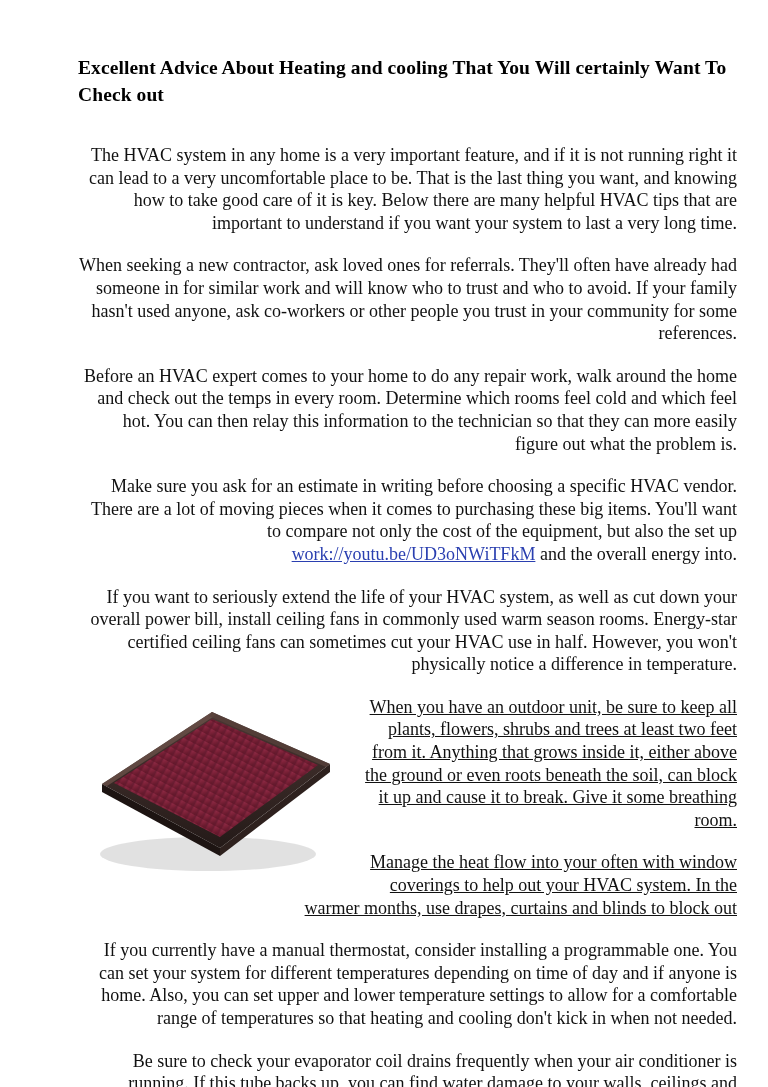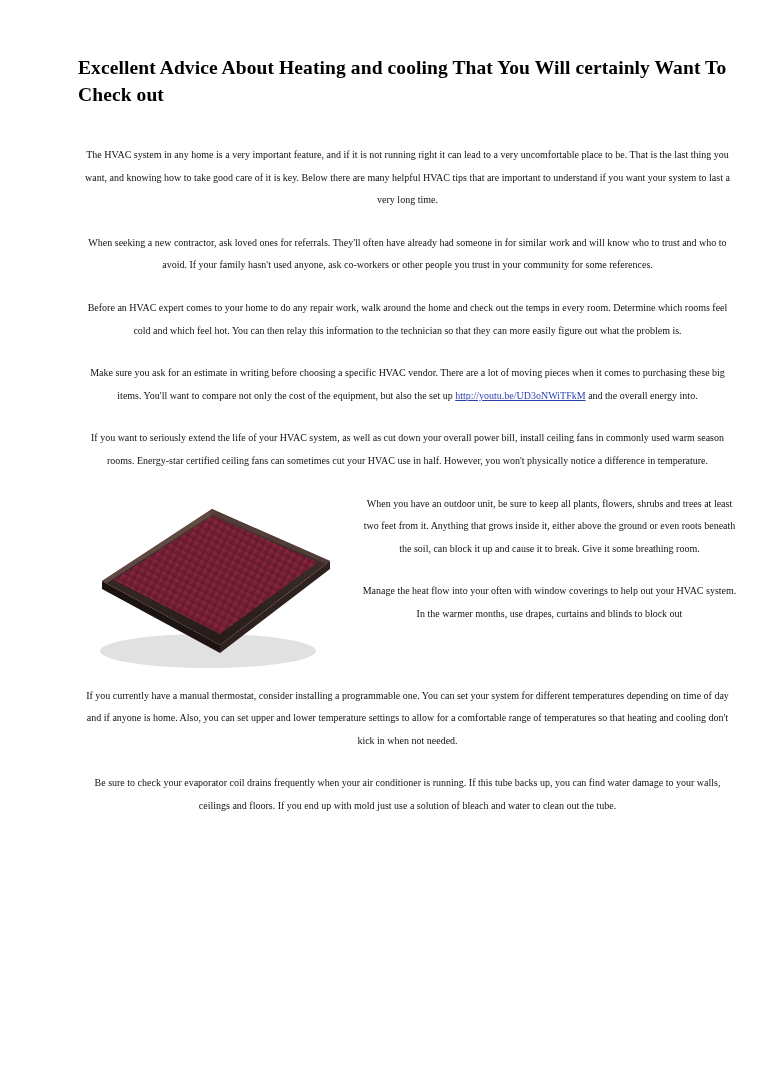--- a/index.html
+++ b/index.html
@@ -28,24 +28,24 @@
     font-weight: bold;
     line-height: 27px;
     margin: 0 0 0 0;
     letter-spacing: 0.1px;
     color: #000;
   }
   .body-copy {
     margin-top: 36px;
   }
   p.para {
-    font-size: 10px;
+    font-size: 18px;
     line-height: 22.6px;
     margin: 0 0 20px 0;
-    text-align: center;
+    text-align: right;
     color: #111;
   }
   p.para:last-child {
     margin-bottom: 0;
   }
   a.inline-link {
     color: #2a3fb0;
     text-decoration: underline;
   }
   .float-figure {
@@ -60,20 +60,21 @@
     height: 180px;
     margin-left: 10px;
   }
   .clearfix::after {
     content: "";
     display: block;
     clear: both;
   }
   .wrap-block p.para {
     margin-bottom: 20px;
+    text-decoration: underline;
   }
   
   .filter-svg {
     display: block;
   }
 </style>
 </head>
 <body>
 
 <div class="page">
@@ -81,21 +82,21 @@
   <h1 class="doc-title">Excellent Advice About Heating and cooling That You Will certainly Want To Check out</h1>
 
   <div class="body-copy">
 
     <p class="para">The HVAC system in any home is a very important feature, and if it is not running right it can lead to a very uncomfortable place to be. That is the last thing you want, and knowing how to take good care of it is key. Below there are many helpful HVAC tips that are important to understand if you want your system to last a very long time.</p>
 
     <p class="para">When seeking a new contractor, ask loved ones for referrals. They'll often have already had someone in for similar work and will know who to trust and who to avoid. If your family hasn't used anyone, ask co-workers or other people you trust in your community for some references.</p>
 
     <p class="para">Before an HVAC expert comes to your home to do any repair work, walk around the home and check out the temps in every room. Determine which rooms feel cold and which feel hot. You can then relay this information to the technician so that  they can more easily figure out what the problem is.</p>
 
-    <p class="para"><span>Make sure you ask for an estimate in writing before choosing a specific HVAC vendor. There are a lot of moving pieces when it comes to purchasing these big items. You'll want to compare not only the cost of the equipment, but also the set up </span><a class="inline-link" href="#">http://youtu.be/UD3oNWiTFkM</a><span> and the overall energy into.</span></p>
+    <p class="para"><span>Make sure you ask for an estimate in writing before choosing a specific HVAC vendor. There are a lot of moving pieces when it comes to purchasing these big items. You'll want to compare not only the cost of the equipment, but also the set up </span><a class="inline-link" href="#">work://youtu.be/UD3oNWiTFkM</a><span> and the overall energy into.</span></p>
 
     <p class="para">If you want to seriously extend the life of your HVAC system, as well as cut down your overall power bill, install ceiling fans in commonly used warm season rooms. Energy-star certified ceiling fans can sometimes cut your HVAC use in half. However, you won't physically notice a difference in temperature.</p>
 
     <div class="wrap-block clearfix">
       <div class="float-figure">
         <div class="filter-img">
           <svg class="filter-svg" width="250" height="180" viewBox="0 0 250 180">
             <defs>
               <linearGradient id="mediaGrad" x1="0" y1="0" x2="1" y2="1">
                 <stop offset="0%" stop-color="#9c3150"></stop>

